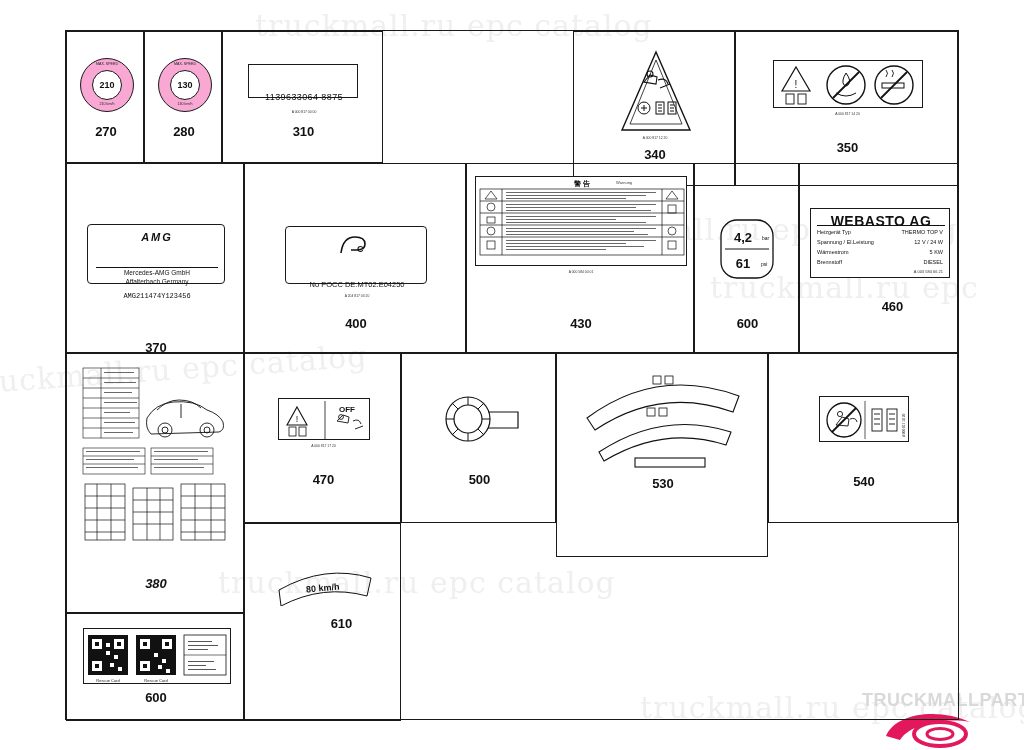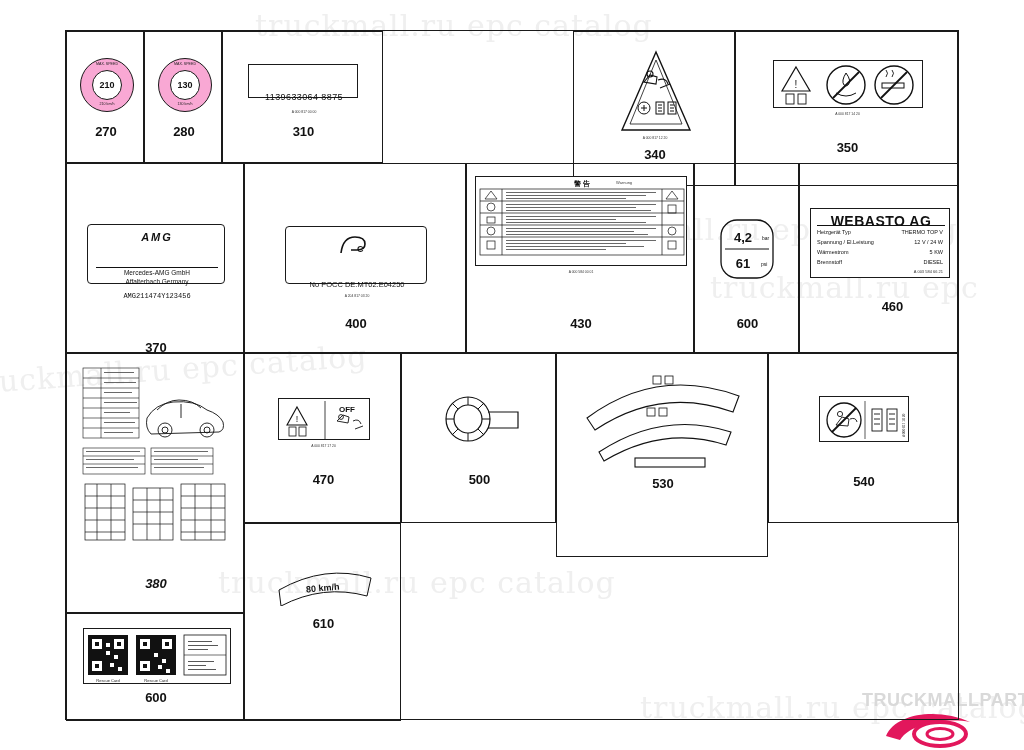--- a/index.html
+++ b/index.html
@@ -440,21 +440,21 @@
       <div class="num" style="left:0;top:120px;width:190px;">540</div>
     </div>
 
     <div class="cell" style="left:178px;top:492px;width:157px;height:198px;">
       <div class="art" style="left:30px;top:36px;width:100px;height:46px;">
         <svg width="100" height="46" viewBox="0 0 100 46">
           <path d="M4 30 q46 -26 92 -12 l-4 18 q-44 -12 -86 10 z" fill="none" stroke="#111" stroke-width="1"></path>
           <text x="48" y="31" font-size="9" font-weight="bold" fill="#111" font-family="Liberation Sans" text-anchor="middle" transform="rotate(-5 48 31)">80 km/h</text>
         </svg>
       </div>
-      <div class="num" style="left:0;top:92px;width:157px;">610</div>
+      <div class="num" style="left:0;top:92px;width:157px;padding-left:18px;">610</div>
     </div>
 
     <div class="cell" style="left:0;top:582px;width:178px;height:108px;">
       <div class="art box" style="left:16px;top:14px;width:148px;height:56px;">
         <svg width="148" height="56" viewBox="0 0 148 56">
 
           <rect x="4" y="6" width="40" height="40" fill="#111"></rect>
           <g fill="#fff">
             <rect x="8" y="10" width="10" height="10"></rect>
               <rect x="30" y="10" width="10" height="10"></rect>

